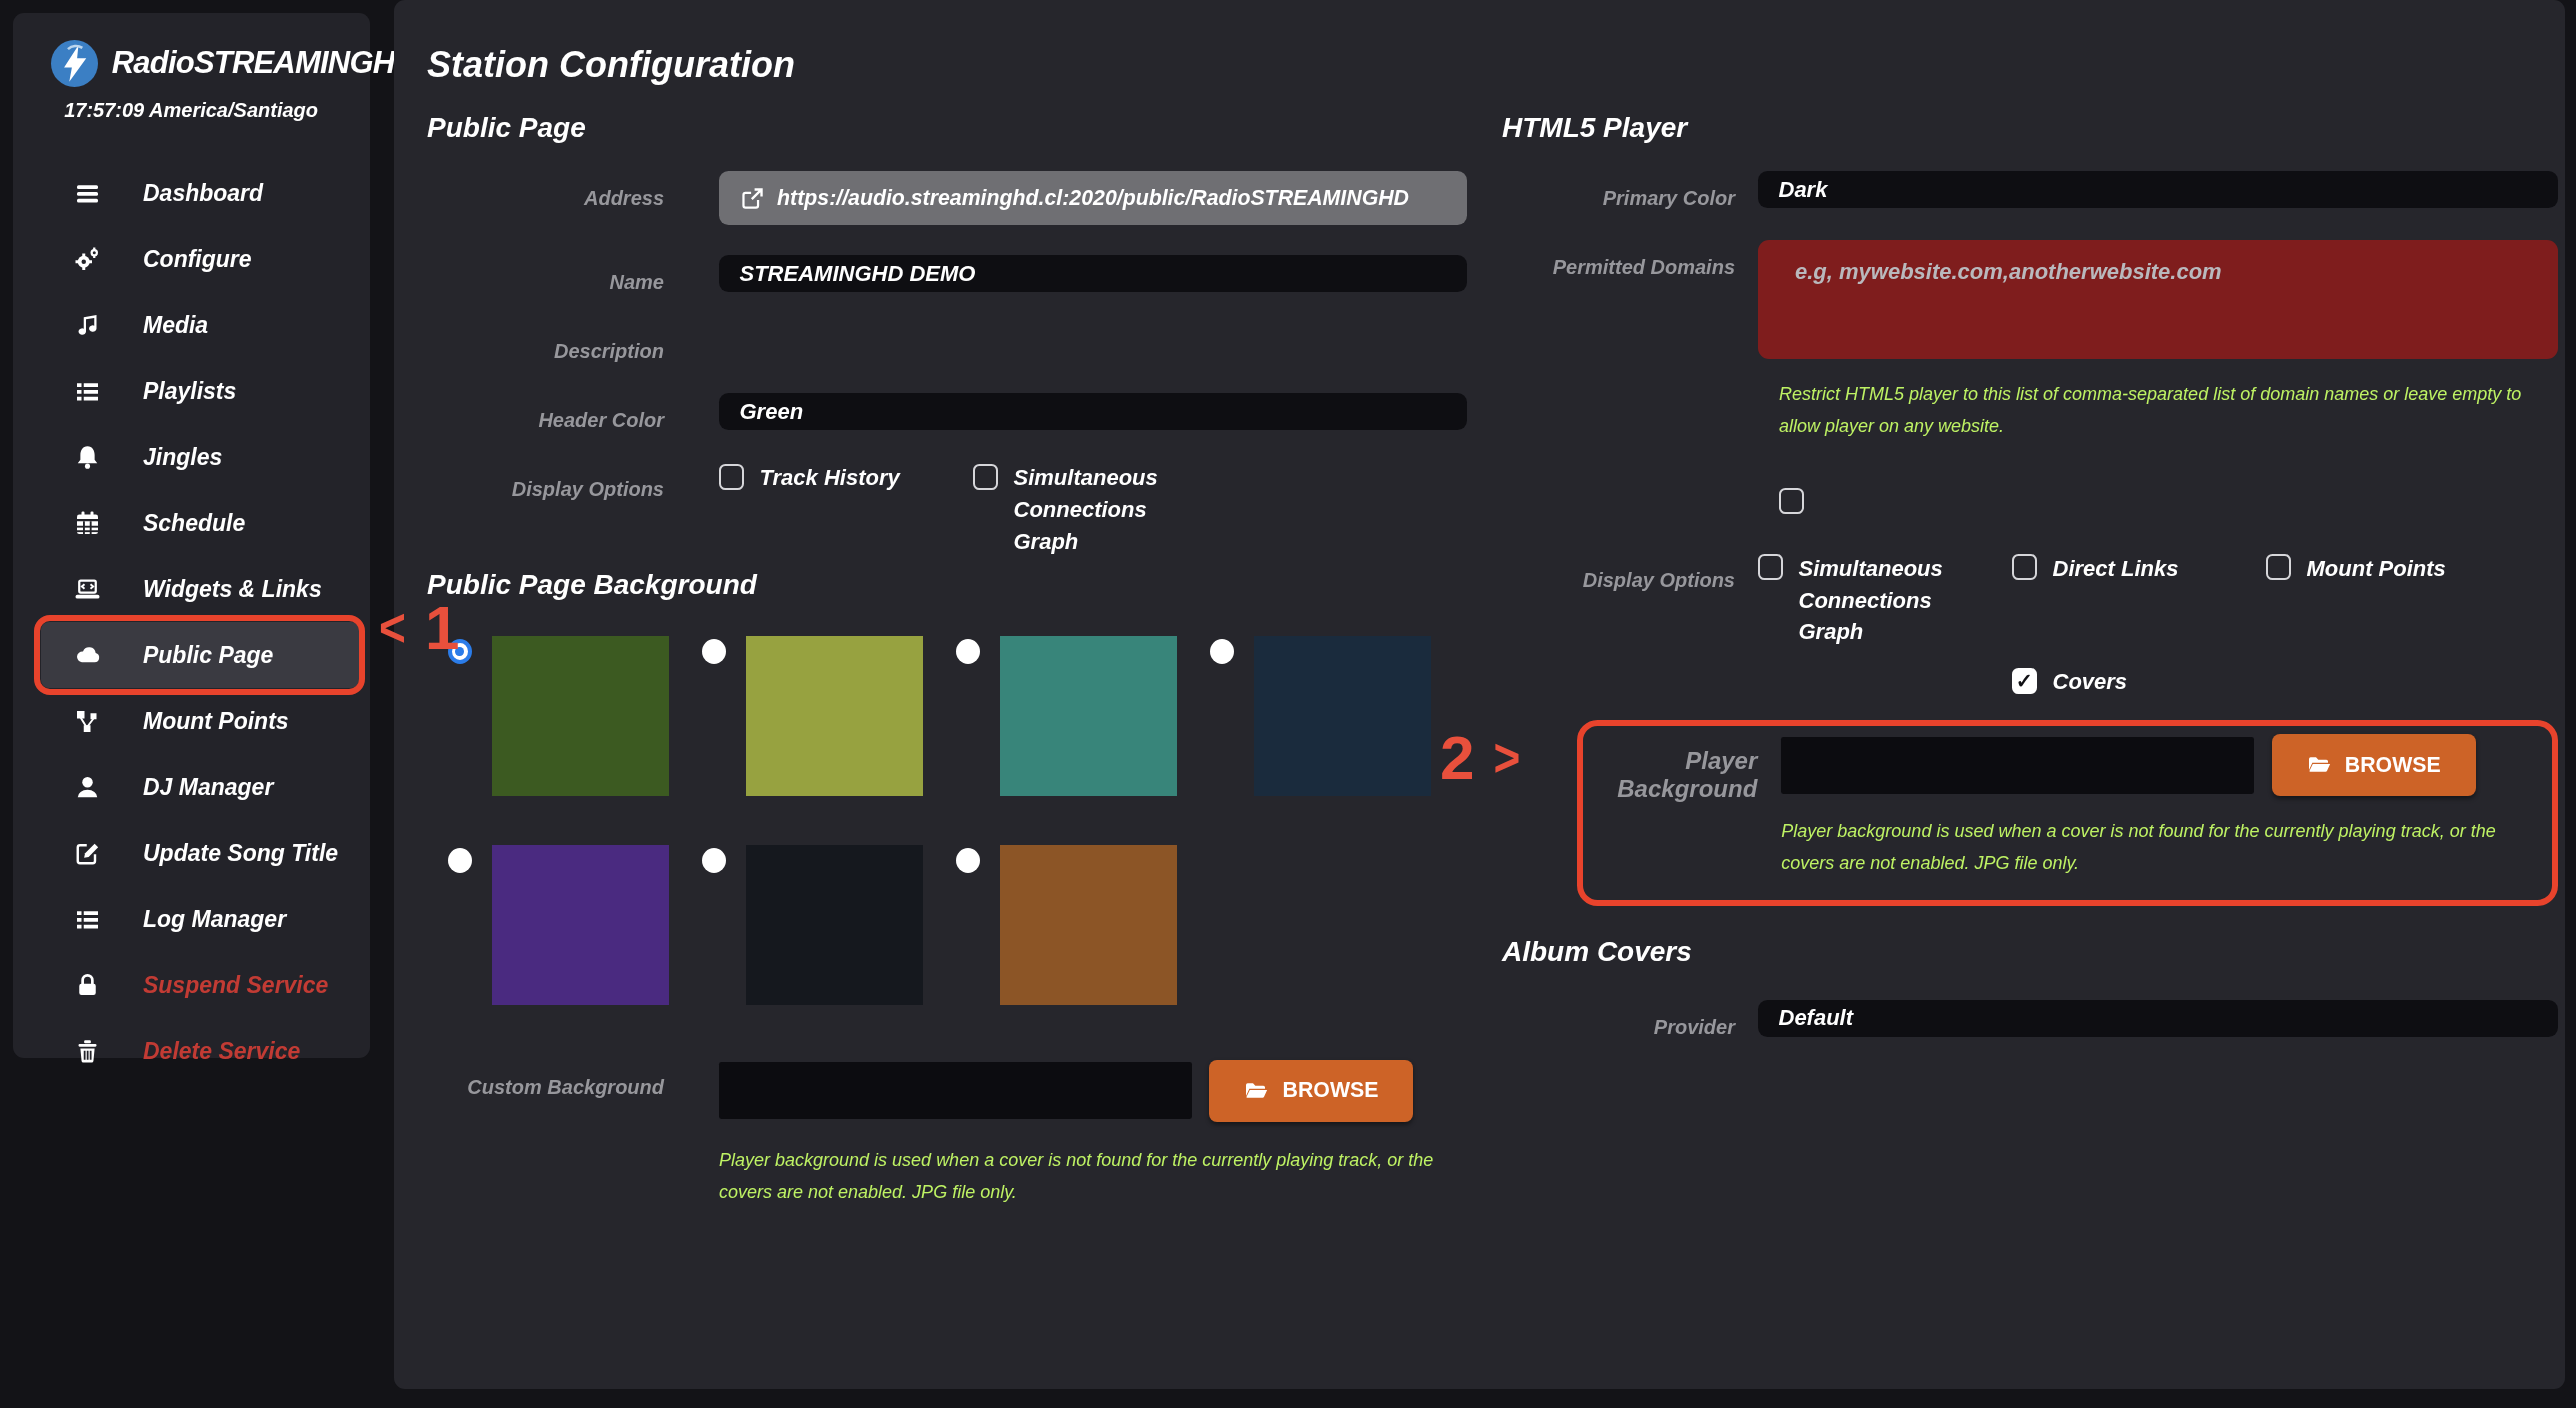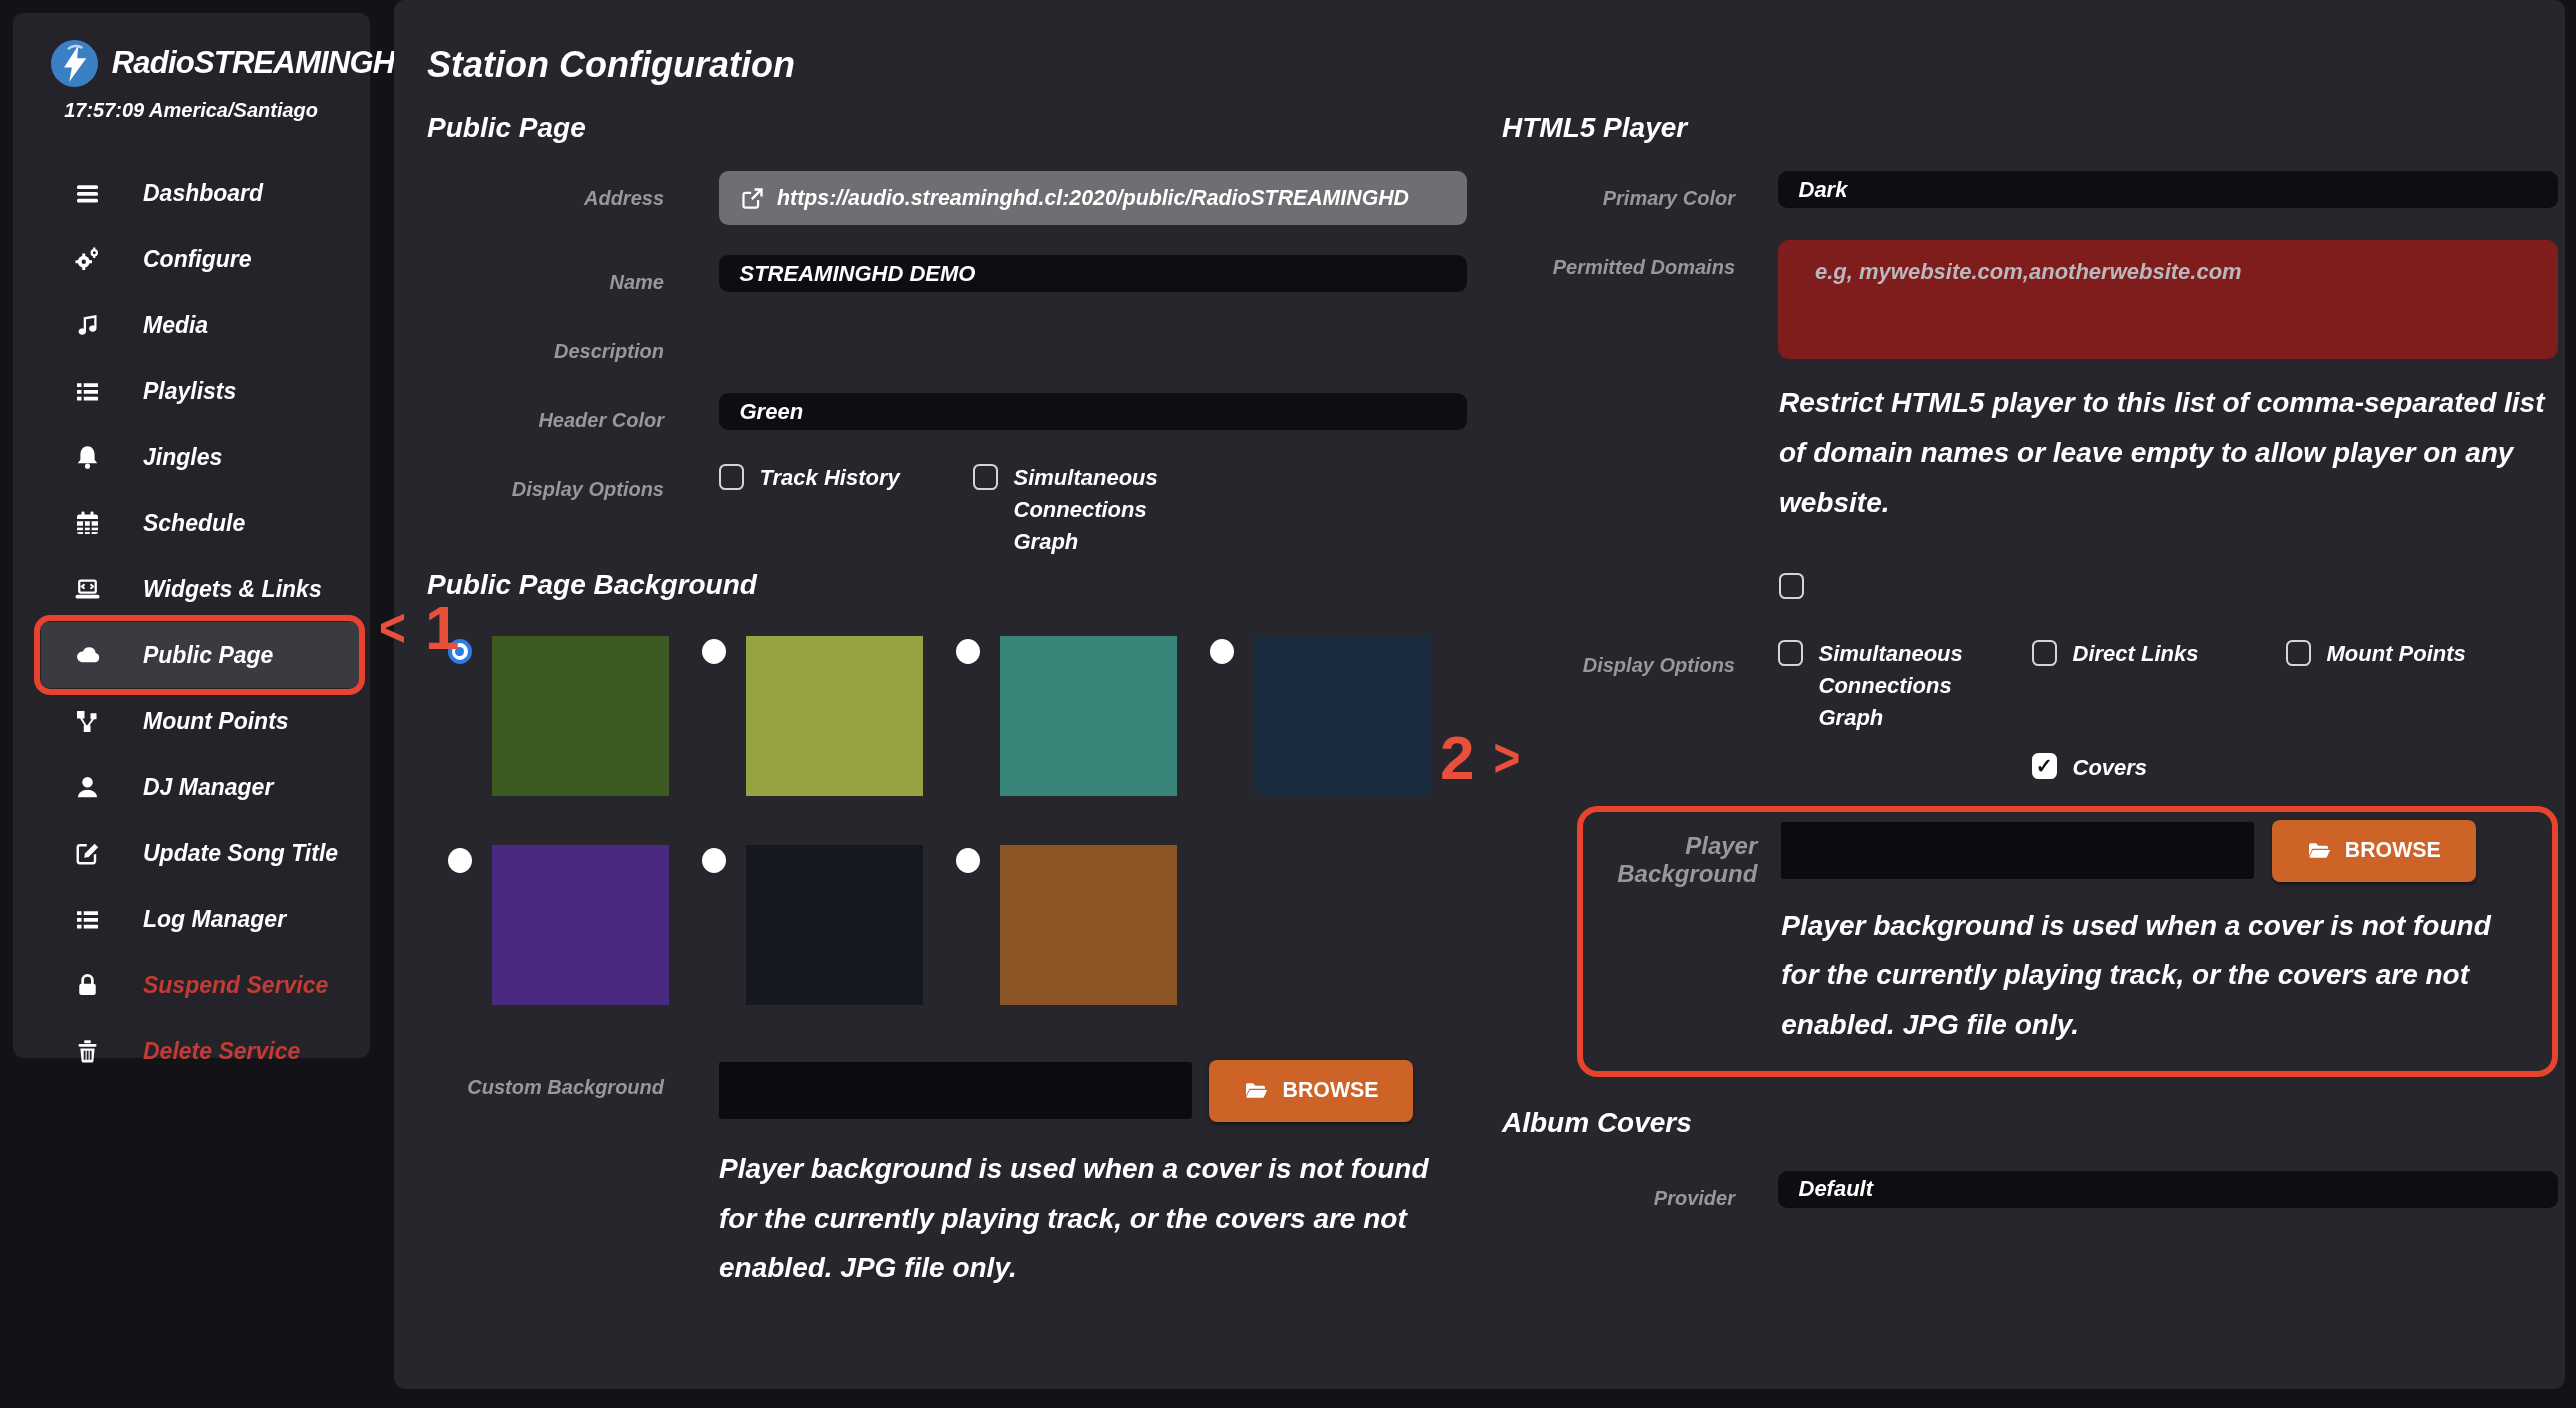--- a/index.html
+++ b/index.html
@@ -29,30 +29,30 @@
   #page-title { position:absolute; left:33px; top:44px; font-size:36px; font-weight:700; }
 
   .col { position:absolute; top:112px; }
   #col-left  { left:33px;  width:1040px; }
   #col-right { left:1108px; width:1056px; }
   .sect-head { font-size:28px; font-weight:700; margin-bottom:27px; }
 
   .frow { display:flex; align-items:flex-start; margin-bottom:30px; }
   .flabel { width:237px; margin-right:55px; text-align:right; padding-top:16px;
             font-size:20px; font-weight:700; color:#97979c; }
-  .fr { width:233px; margin-right:43px; }
+  .fr { width:233px; margin-right:23px; }
   .fctrl { flex:1; }
 
   .field-dark { background:#0e0e12; border-radius:9.5px; height:37px; display:flex; align-items:center;
                 padding:0 20.5px; font-size:22px; font-weight:700; color:#fff; }
   .field-gray { background:#6f6f73; border-radius:9.5px; height:54px; display:flex; align-items:center;
                 gap:12.6px; padding:0 20.5px; font-size:21.3px; font-weight:700; color:#fff; }
   .area-gray  { background:#7f1d1d; border-radius:11px; padding:19px 37px; font-size:22px; font-weight:700; }
   .ph { color:#c6c6ca; }
-  .hint { color:#ffffff; font-size:28px; font-weight:700; line-height:1.78; }
+  .hint { color:#bef264; font-size:18px; font-weight:400; line-height:1.78; }
 
   .cb-group { display:grid; grid-template-columns:repeat(3,254px); row-gap:18px; }
   .cb-item { display:flex; align-items:flex-start; gap:16px; }
   .cb-box { width:24.5px; height:26px; border:2.4px solid #d6d6da; border-radius:6.3px; background:transparent; flex:0 0 24.5px; margin-top:1.6px; }
   .cb-box.checked { background:#fff; border-color:#fff; color:#101014; display:flex; align-items:center; justify-content:center;
                     font-style:normal; font-weight:900; font-size:20.5px; }
   .cb-label { font-size:22px; font-weight:700; max-width:198px; line-height:1.45; }
 
   
   .swatch-grid { display:grid; grid-template-columns:repeat(4,254px); row-gap:49px; margin-top:35px; margin-left:20.5px; }

